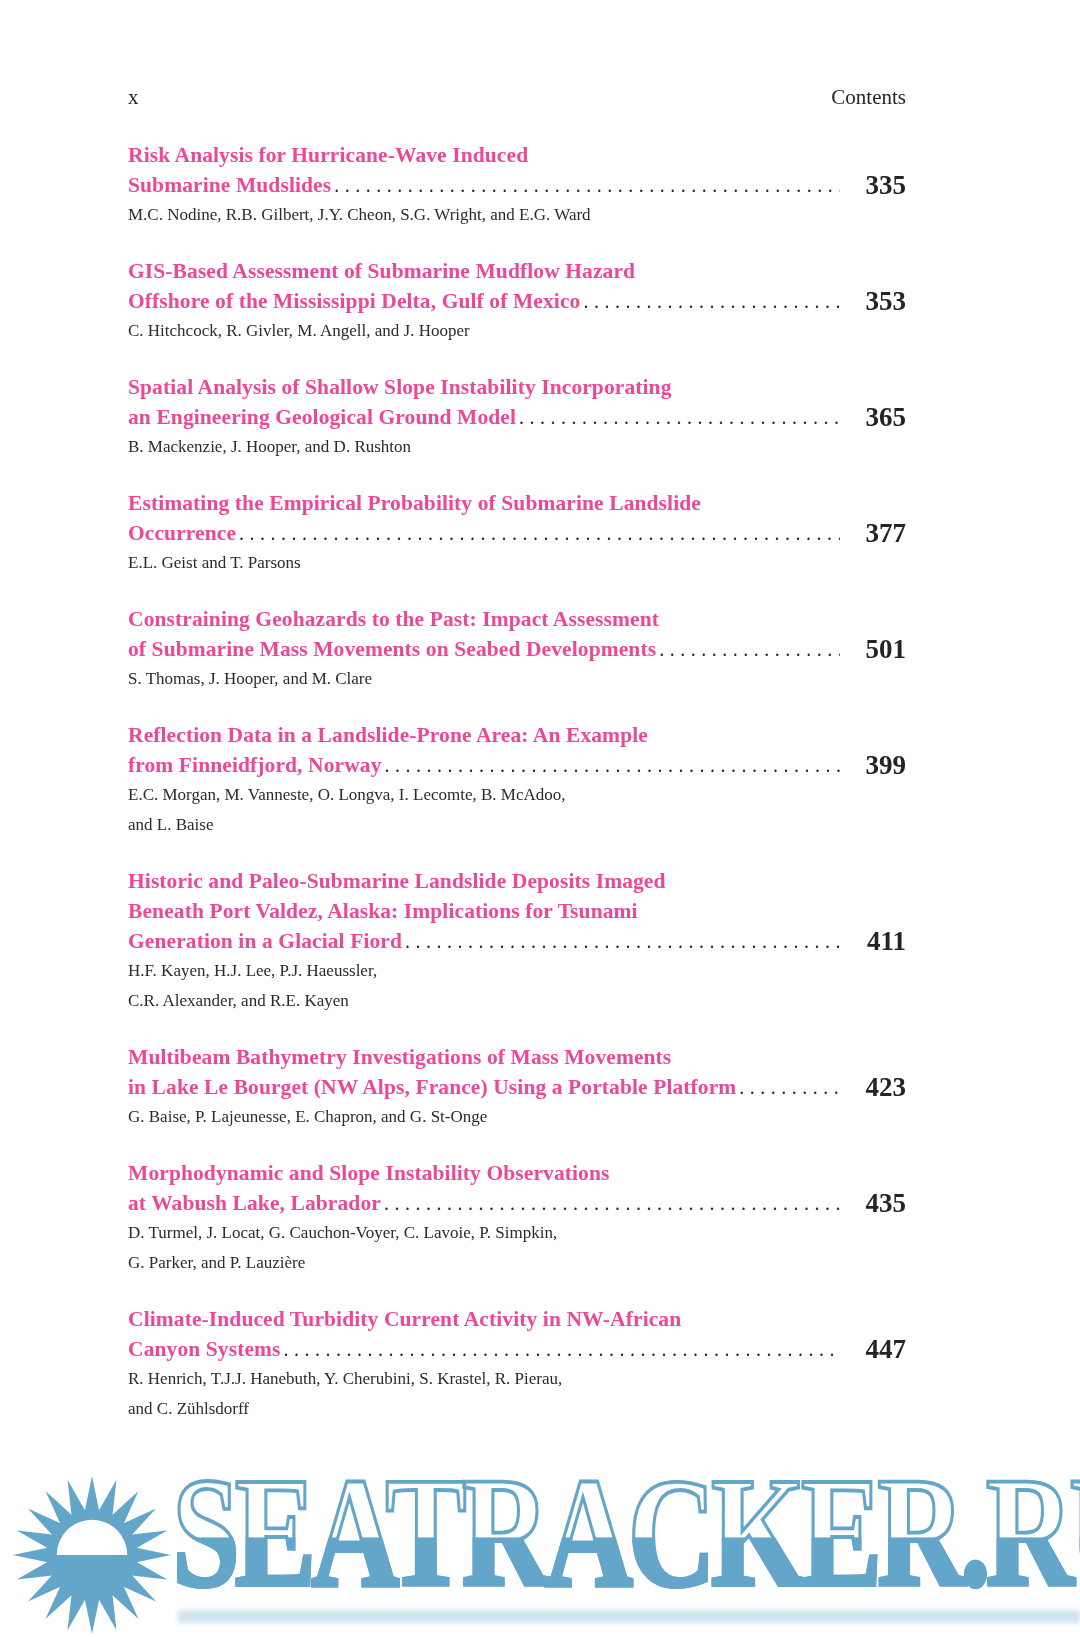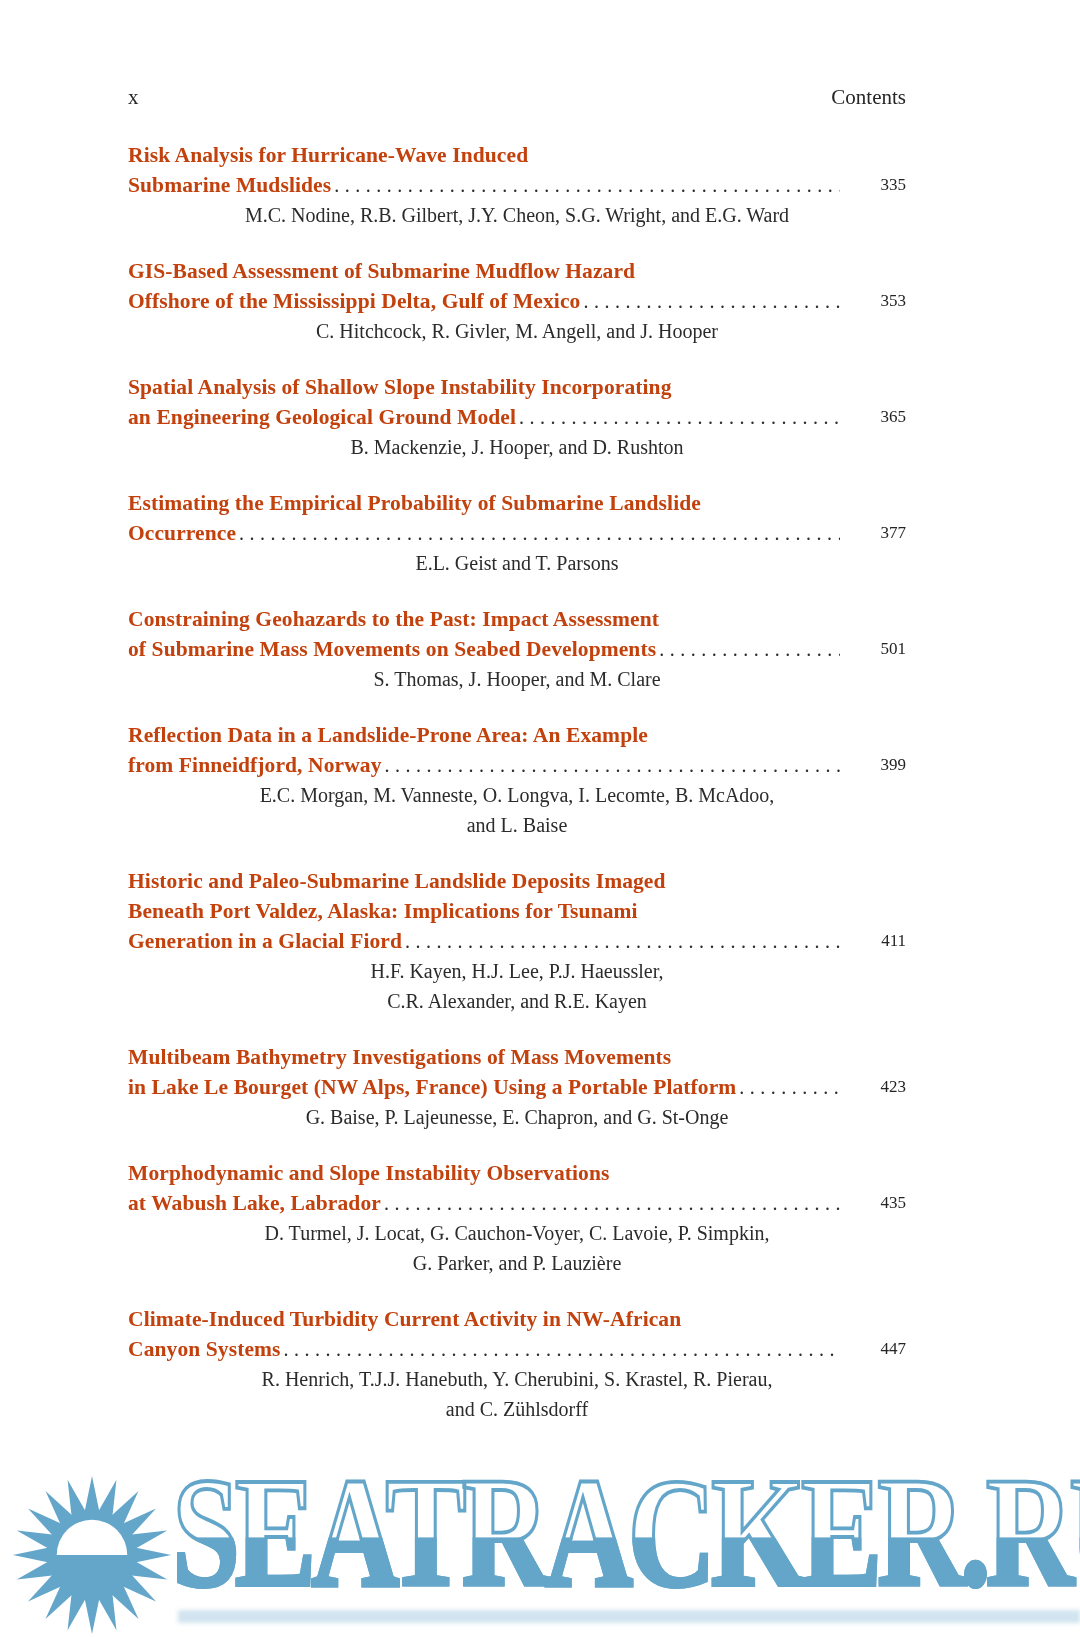--- a/index.html
+++ b/index.html
@@ -29,21 +29,21 @@
     line-height: 26px;
     margin-bottom: 30px;
     color: #262626;
   }
   .toc { }
   .entry { margin-bottom: 26px; }
   .title-line {
     font-weight: bold;
     font-size: 21.5px;
     line-height: 30px;
-    color: #c2410c;
+    color: #ec4899;
     letter-spacing: 0.1px;
   }
   .title-row {
     display: flex;
     align-items: flex-start;
     line-height: 30px;
   }
   .title-row .title-line { flex: 0 0 auto; }
   .leader {
     flex: 1 1 auto;
@@ -56,28 +56,28 @@
   }
   .leader::after {
     content: "........................................................................................................................................";
     letter-spacing: 5.5px;
   }
   .page-num {
     flex: 0 0 auto;
     min-width: 50px;
     margin-left: 12px;
     text-align: right;
+    font-size: 27px;
+    color: #242424;
+    font-weight: bold;
+  }
+  .authors {
     font-size: 17px;
-    color: #242424;
-  }
-  .authors {
-    font-size: 20px;
     line-height: 30px;
     color: #2b2b2b;
-    text-align: center;
   }
   
   .watermark {
     position: absolute;
     left: 0;
     right: 0;
     bottom: 0;
     height: 215px;
     overflow: hidden;
   }

